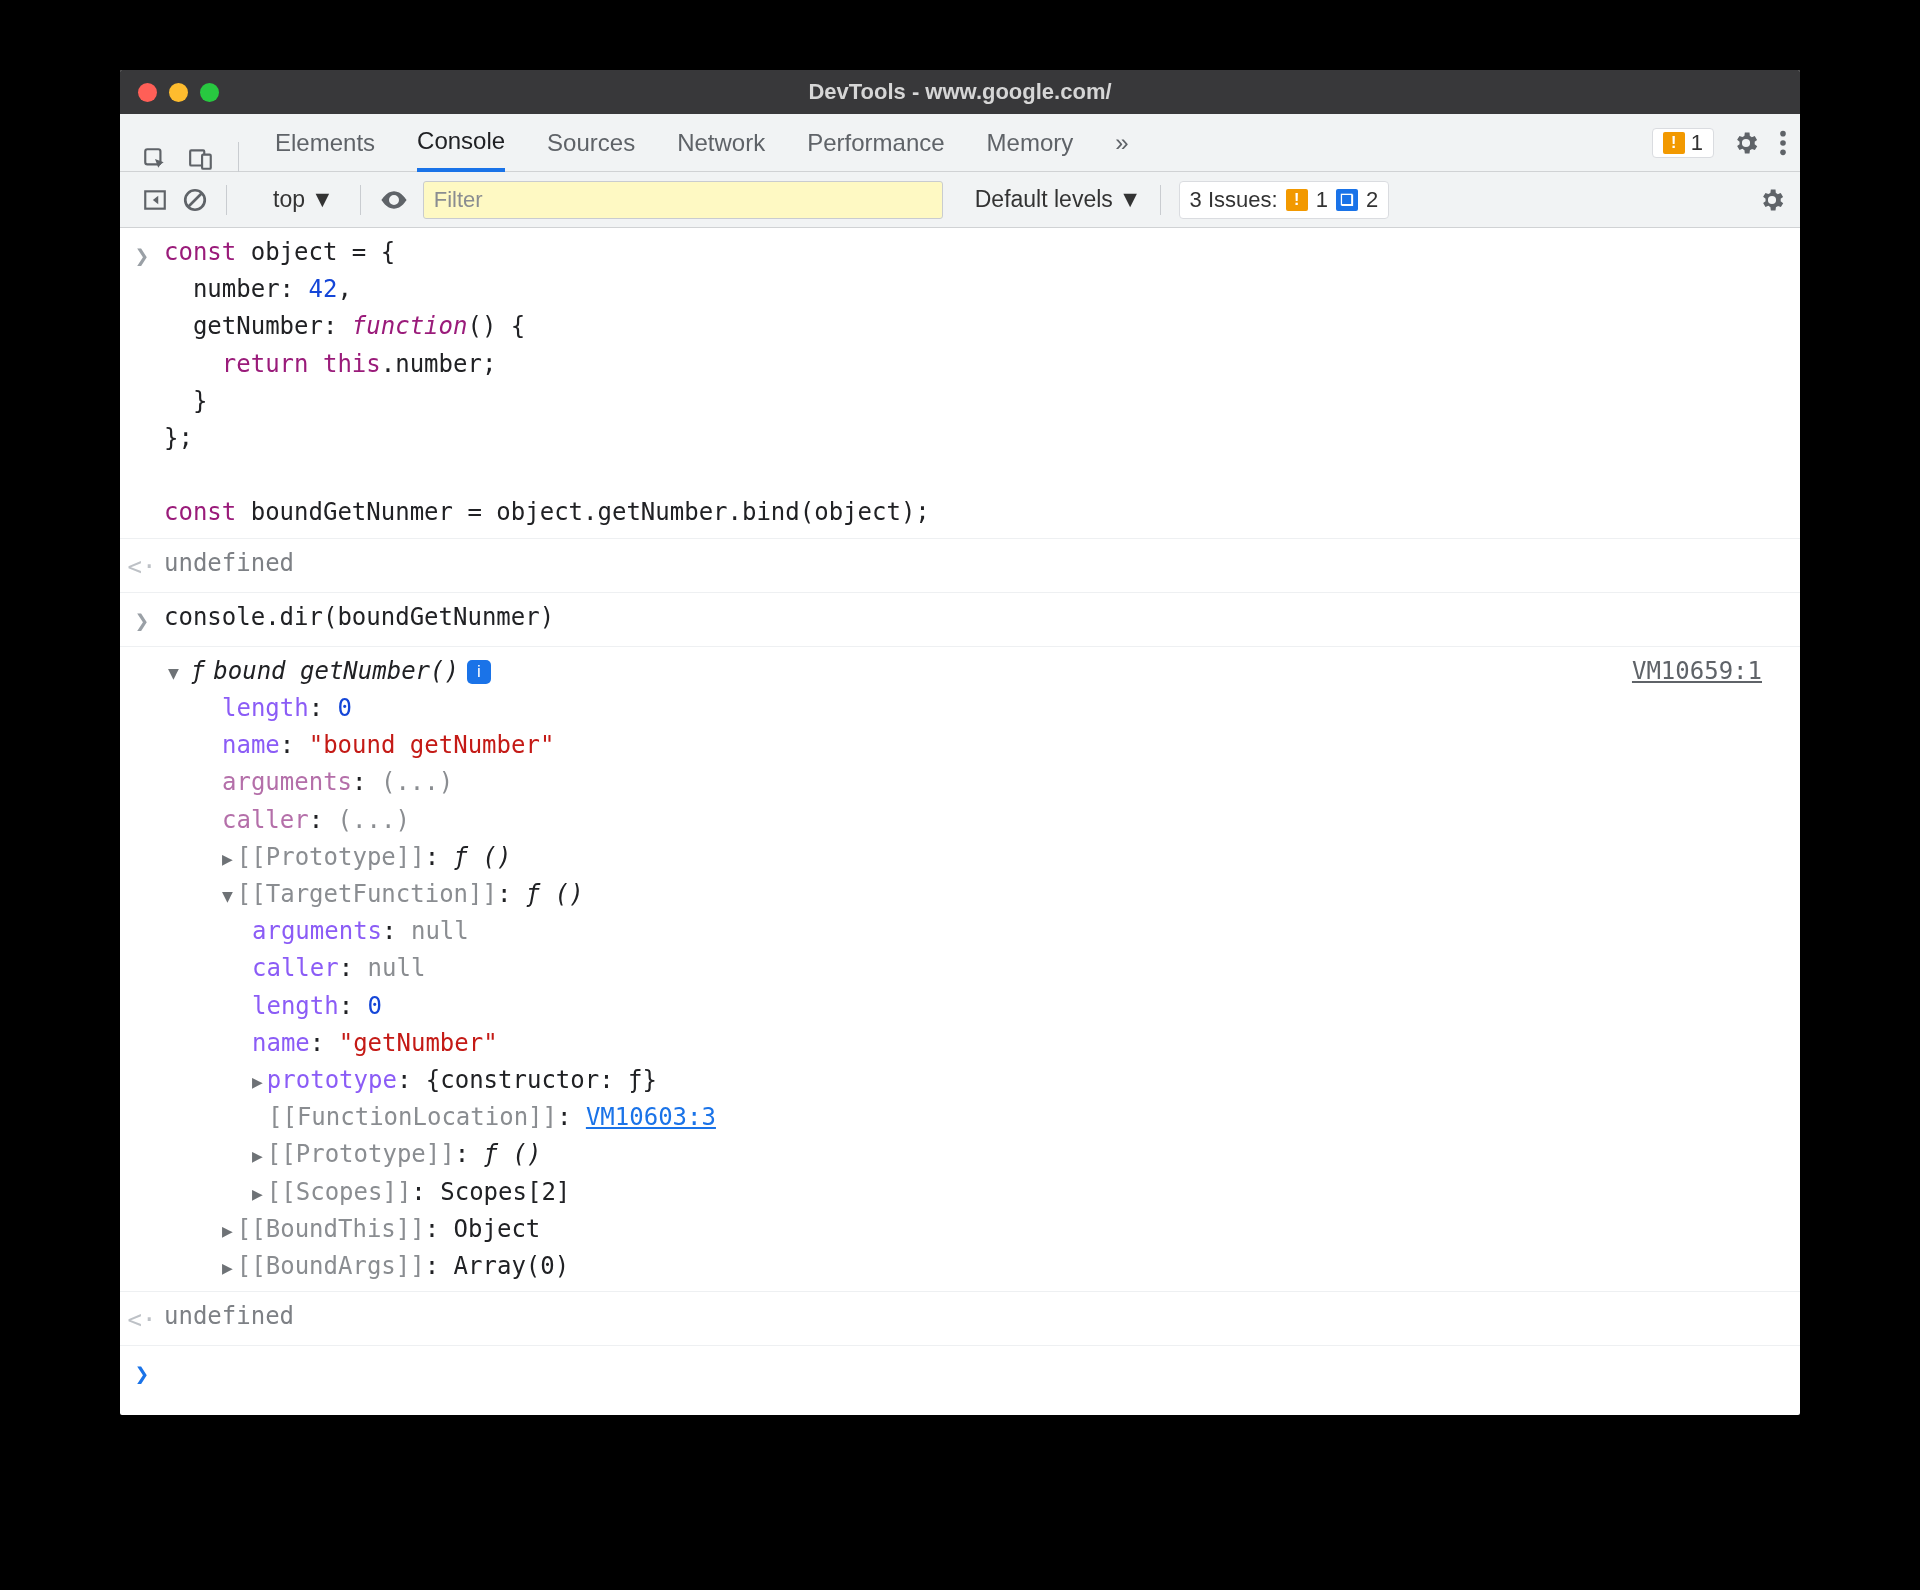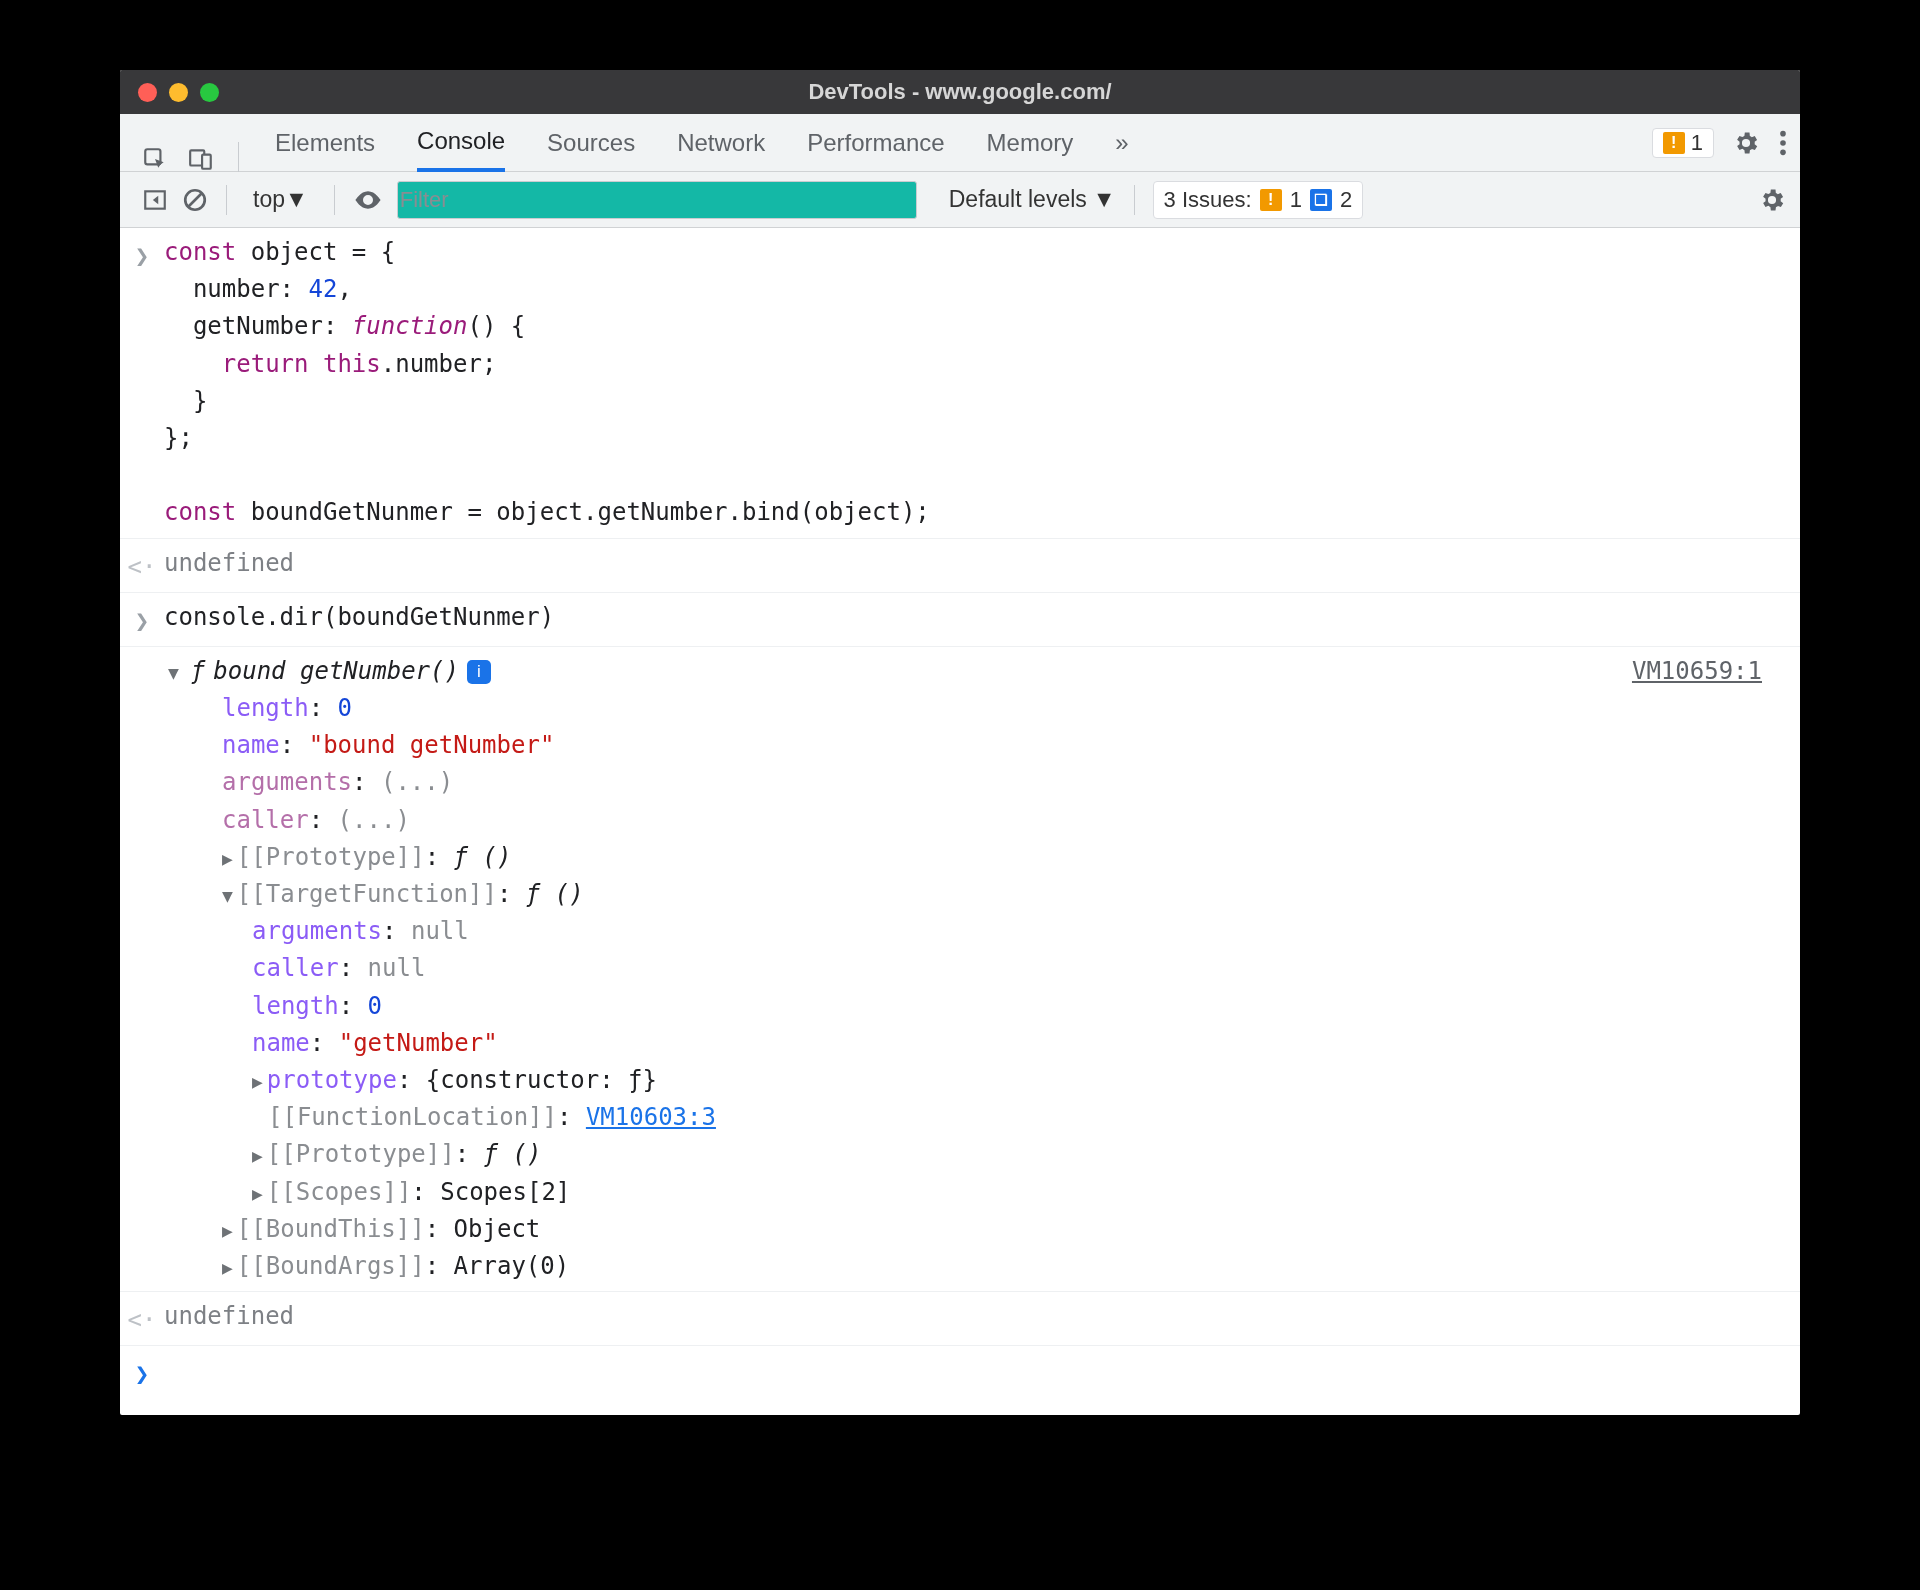--- a/index.html
+++ b/index.html
@@ -55,24 +55,24 @@
   }
   .warn-chip { background: #f29900; color: #fff; width: 22px; height: 22px;
     display: inline-flex; align-items: center; justify-content: center;
     font-size: 16px; font-weight: 900; border-radius: 2px; }
   .gear, .dots, .eye { color: #5f6368; }
   .toolbar2 {
     height: 56px; background: #f1f3f4; border-bottom: 1px solid #d0d2d4;
     display: flex; align-items: center; padding: 0 14px 0 22px; gap: 14px;
     font-size: 23px; color: #5f6368;
   }
-  .ctx-select { display: flex; align-items: center; padding: 2px 8px; color: #333; }
+  .ctx-select { display: flex; align-items: center; gap: 6px; padding: 2px 8px; color: #333; margin-left: 20px; }
   .filter-input {
-    flex: 0 0 520px; height: 38px; border: 1px solid #c9ccd0; background: #14b8a6;
-    border-radius: 3px; padding: 0 2px; font-size: 22px; color: #333;
+    flex: 0 0 520px; height: 38px; border: 1px solid #c9ccd0; background: #fef9c3;
+    border-radius: 3px; padding: 0 10px; font-size: 22px; color: #333;
   }
   .filter-input::placeholder { color: #8a8d91; }
   .levels { margin-left: 18px; display: flex; align-items: flex-end; gap: 6px; color: #333; }
   .issues-badge {
     display: flex; align-items: center; border: 1px solid #dadce0; background: #fff;
     border-radius: 4px; padding: 0 10px; gap: 8px; font-size: 22px; color: #333; height: 38px;
   }
   .info-chip { background: #1a73e8; color: #fff; width: 22px; height: 22px;
     display: inline-flex; align-items: center; justify-content: center;
     font-size: 15px; font-weight: 900; border-radius: 2px; }

